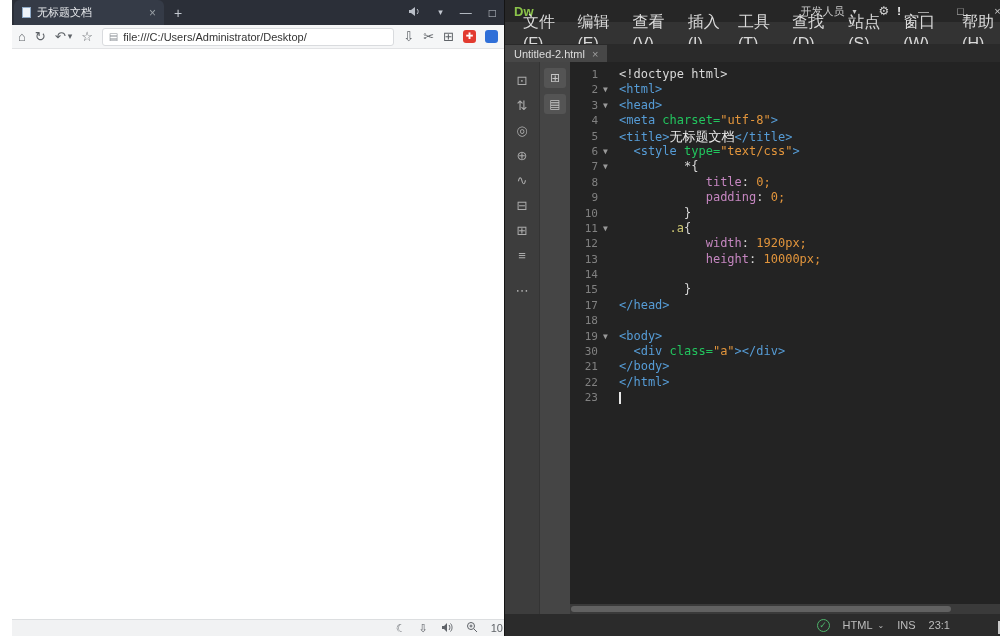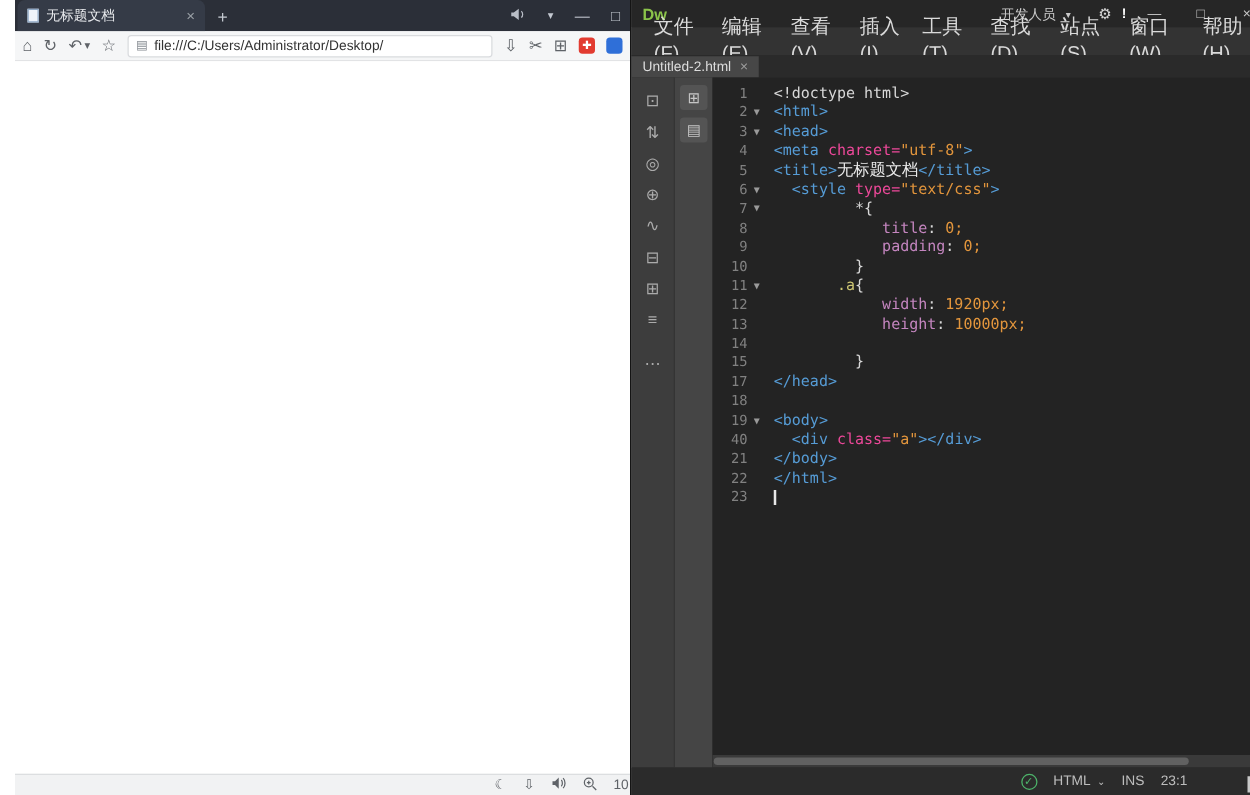--- a/index.html
+++ b/index.html
@@ -44,21 +44,21 @@
   .dw-lefttoolbar{width:35px;background:#3d3d3d;border-right:1px solid #343434;display:flex;flex-direction:column;align-items:center;padding-top:12px;gap:12px;flex:none;}
   .lt-icon{color:#ababab;font-size:13px;line-height:1;}
   .dw-panelstrip{width:30px;background:#454545;display:flex;flex-direction:column;align-items:center;padding-top:6px;gap:6px;flex:none;}
   .ps-icon{width:22px;height:20px;background:#545454;border-radius:3px;color:#c6c6c6;font-size:12px;display:flex;align-items:center;justify-content:center;}
   .dw-editor{flex:1;background:#232323;display:flex;flex-direction:column;min-width:0;}
   .code-scroll{flex:1;padding-top:5px;overflow:hidden;font-family:"DejaVu Sans Mono","Liberation Mono",monospace;font-size:12px;}
   .code-line{display:flex;height:15.4px;line-height:15.4px;}
   .ln{width:28px;flex:none;text-align:right;color:#818181;font-size:11px;}
   .fold{width:15px;flex:none;text-align:center;color:#9a9a9a;font-size:8px;}
   .code{white-space:pre;color:#d8d8d8;}
-  .tk-tag{color:#569cd6;} .tk-attr{color:#ec4899;} .tk-str{color:#e2953c;}
+  .tk-tag{color:#569cd6;} .tk-attr{color:#22c55e;} .tk-str{color:#e2953c;}
   .tk-prop{color:#c586c0;} .tk-val{color:#e2953c;} .tk-sel{color:#cdc673;}
   .tk-plain{color:#d8d8d8;} .tk-cjk{color:#ececec;font-size:13px;}
   .caret{display:inline-block;width:1.5px;height:12px;background:#e8e8e8;vertical-align:middle;}
   .h-scroll{height:10px;background:#3a3a3a;position:relative;flex:none;}
   .h-thumb{position:absolute;left:1px;top:2px;height:6px;width:86%;background:#616161;border-radius:3px;}
   .dw-statusbar{height:22px;background:#2b2b2b;display:flex;align-items:center;justify-content:flex-end;gap:13px;padding-right:62px;font-size:11px;color:#bdbdbd;flex:none;position:relative;}
   .check{width:13px;height:13px;border-radius:50%;border:1px solid #4db36a;color:#4db36a;font-size:9px;display:flex;align-items:center;justify-content:center;flex:none;}
   .scaret{font-size:8px;color:#bdbdbd;margin-left:-8px;}
   .grip{position:absolute;right:2px;bottom:2px;width:12px;height:13px;background:#c9c9c9;}
 </style>
@@ -261,21 +261,21 @@
               <span class="ln">18</span>
               <span class="fold"></span>
               <span class="code" style="padding-left: calc(0ch + 6px);"></span>
             </div>
             <div class="code-line">
               <span class="ln">19</span>
               <span class="fold">▼</span>
               <span class="code" style="padding-left: calc(0ch + 6px);"><span class="tk-tag">&lt;body&gt;</span></span>
             </div>
             <div class="code-line">
-              <span class="ln">40</span>
+              <span class="ln">30</span>
               <span class="fold"></span>
               <span class="code" style="padding-left: calc(2ch + 6px);"><span class="tk-tag">&lt;div </span><span class="tk-attr">class=</span><span class="tk-str">"a"</span><span class="tk-tag">&gt;&lt;/div&gt;</span></span>
             </div>
             <div class="code-line">
               <span class="ln">21</span>
               <span class="fold"></span>
               <span class="code" style="padding-left: calc(0ch + 6px);"><span class="tk-tag">&lt;/body&gt;</span></span>
             </div>
             <div class="code-line">
               <span class="ln">22</span>

